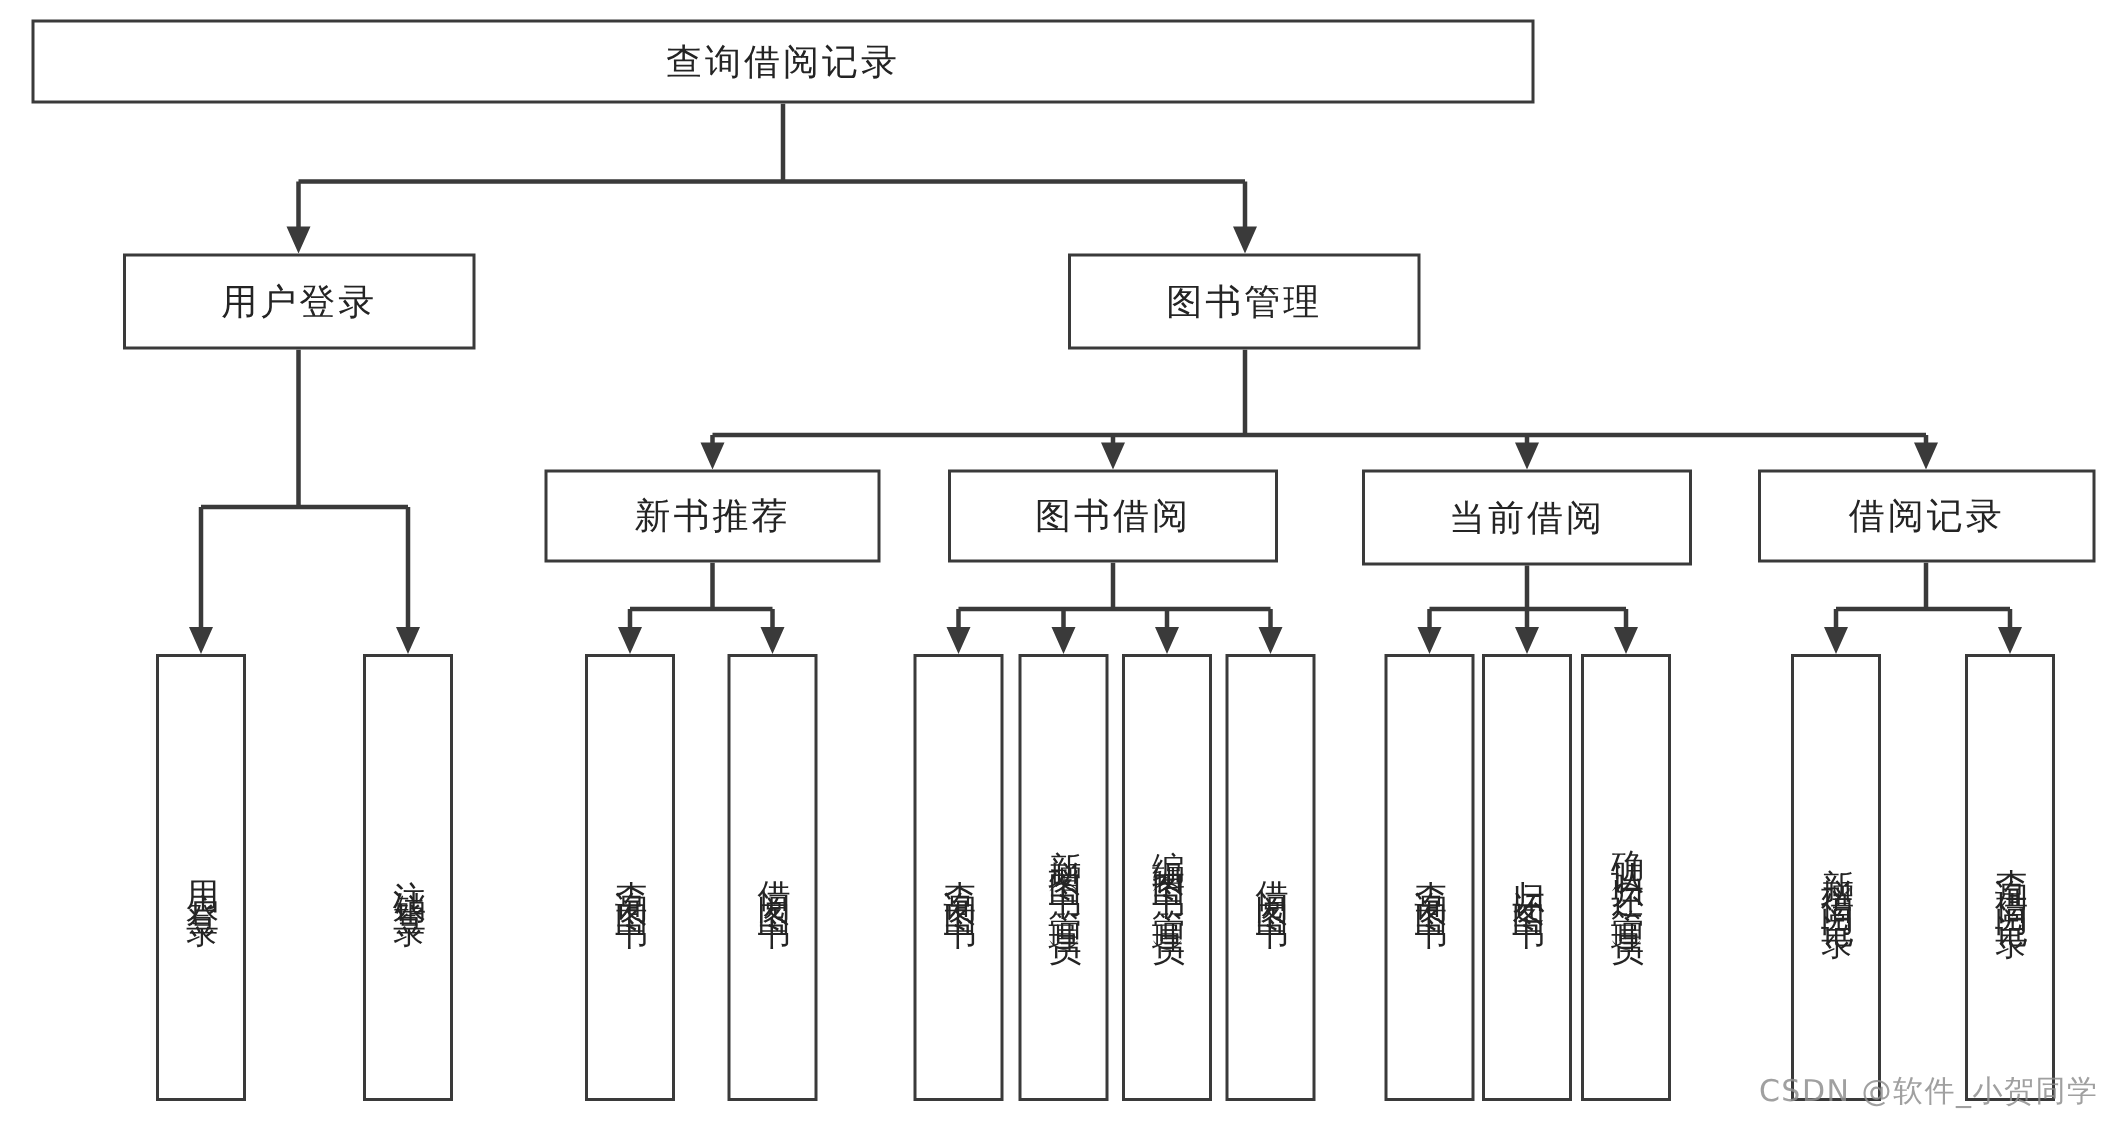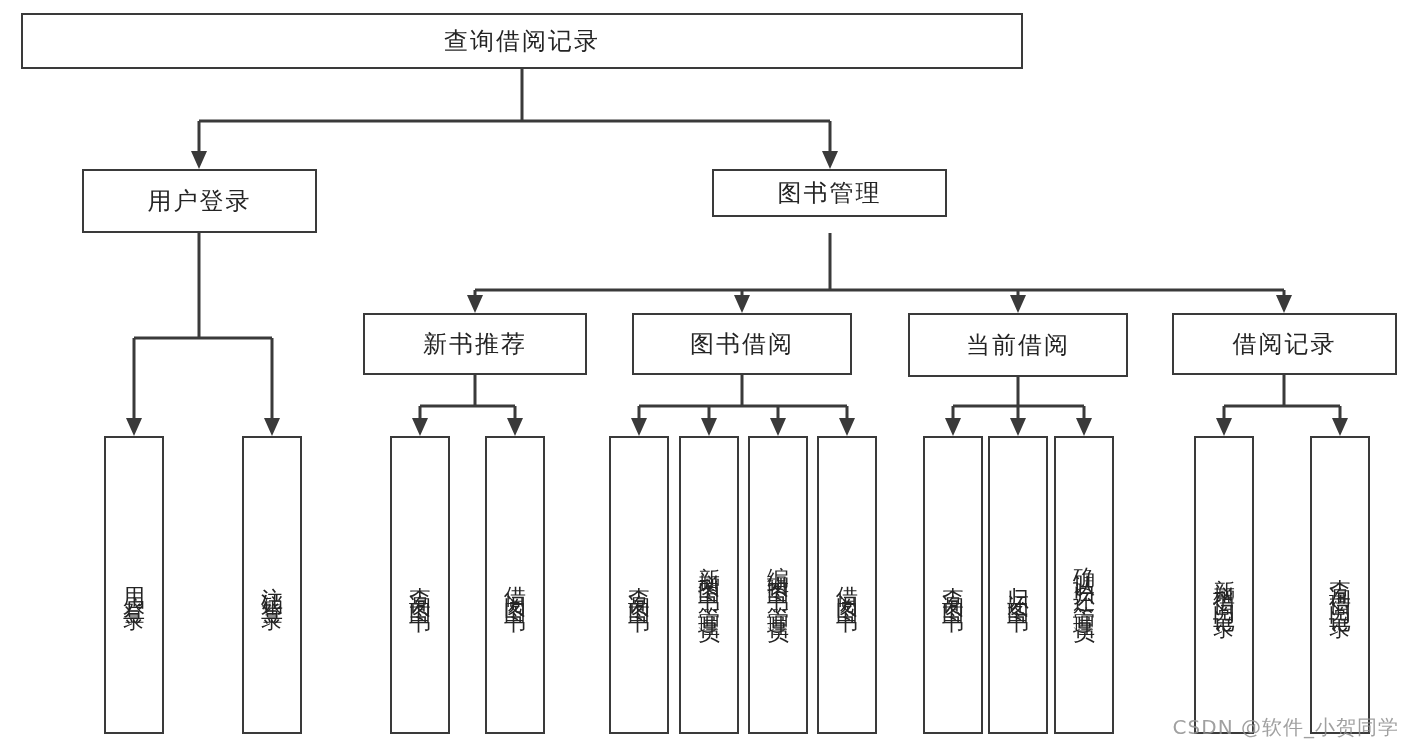--- a/index.html
+++ b/index.html
@@ -44,21 +44,21 @@
              M631 418 L647 418 L639 436 Z M701 418 L717 418 L709 436 Z
              M770 418 L786 418 L778 436 Z M839 418 L855 418 L847 436 Z
              M945 418 L961 418 L953 436 Z M1010 418 L1026 418 L1018 436 Z
              M1076 418 L1092 418 L1084 436 Z M1216 418 L1232 418 L1224 436 Z
              M1332 418 L1348 418 L1340 436 Z"></path>
   </svg>
 
   <div class="node" style="left:21px;top:13px;width:1002px;height:56px">查询借阅记录</div>
 
   <div class="node" style="left:82px;top:169px;width:235px;height:64px">用户登录</div>
-  <div class="node" style="left:712px;top:169px;width:235px;height:48px">图书管理</div>
+  <div class="node" style="left:712px;top:169px;width:235px;height:64px">图书管理</div>
 
   <div class="node" style="left:363px;top:313px;width:224px;height:62px">新书推荐</div>
   <div class="node" style="left:632px;top:313px;width:220px;height:62px">图书借阅</div>
   <div class="node" style="left:908px;top:313px;width:220px;height:64px">当前借阅</div>
   <div class="node" style="left:1172px;top:313px;width:225px;height:62px">借阅记录</div>
 
   <div class="node node-v" style="left:104px;top:436px;width:60px;height:298px">用户登录</div>
   <div class="node node-v" style="left:242px;top:436px;width:60px;height:298px">注销登录</div>
 
   <div class="node node-v" style="left:390px;top:436px;width:60px;height:298px">查询图书</div>

